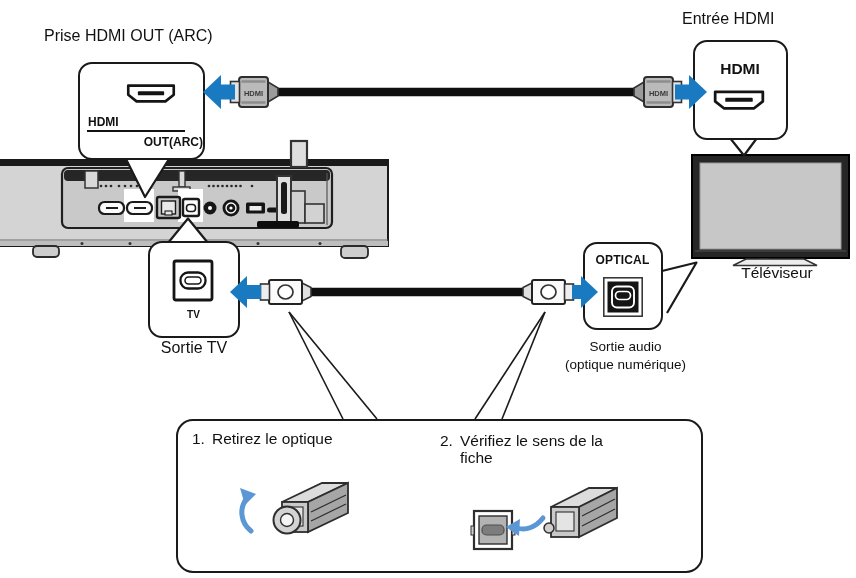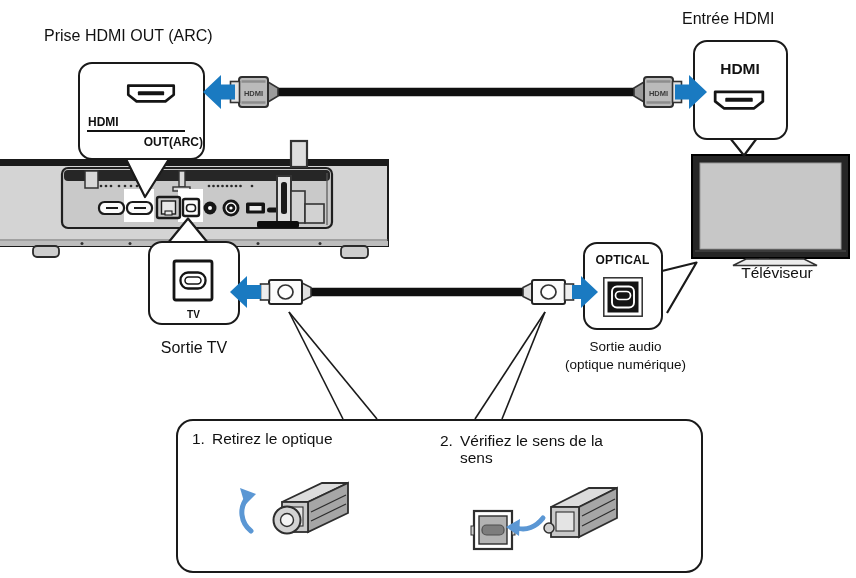--- a/index.html
+++ b/index.html
@@ -129,21 +129,21 @@
   </div>
 
   <div class="callout" style="left:693px;top:40px;width:95px;height:100px;">
     <div class="abs b" style="left:0;top:18px;width:90px;text-align:center;font-size:15.5px;">HDMI</div>
     <svg class="abs" style="left:17px;top:47px;" width="54" height="22" viewBox="0 0 58 24">
       <path d="M3,3 H55 V13.5 L45.5,21 H12.5 L3,13.5 Z" fill="#fff" stroke="#141414" stroke-width="3" stroke-linejoin="round"></path>
       <rect x="14" y="9.5" width="30" height="4.5" rx="1" fill="#141414"></rect>
     </svg>
   </div>
 
-  <div class="callout" style="left:148px;top:241px;width:92px;height:84px;">
+  <div class="callout" style="left:148px;top:241px;width:92px;height:97px;">
     <svg class="abs" style="left:22px;top:16px;" width="42" height="43" viewBox="0 0 42 43">
       <rect x="2" y="2" width="38" height="39" rx="2" fill="#fff" stroke="#141414" stroke-width="2.8"></rect>
       <rect x="8.5" y="13.5" width="25" height="16" rx="7.5" fill="none" stroke="#141414" stroke-width="2.3"></rect>
       <rect x="13" y="18" width="16" height="7" rx="3.5" fill="none" stroke="#141414" stroke-width="1.5"></rect>
     </svg>
     <div class="abs b" style="left:0;top:66px;width:87px;text-align:center;font-size:10px;">TV</div>
   </div>
 
   <div class="callout" style="left:583px;top:242px;width:80px;height:88px;">
     <div class="abs b" style="left:0;top:9px;width:75px;text-align:center;font-size:12px;letter-spacing:.2px;">OPTICAL</div>
@@ -155,21 +155,21 @@
     </svg>
   </div>
 
   <div id="box-instructions" class="callout" style="left:176px;top:419px;width:527px;height:154px;">
     <div class="step" style="left:14px;top:9px;">
       <span class="no">1.</span>
       <span>Retirez le optique</span>
     </div>
     <div class="step" style="left:262px;top:11px;">
       <span class="no">2.</span>
-      <span><span>Vérifiez le sens de la</span><br><span>sens</span></span>
+      <span><span>Vérifiez le sens de la</span><br><span>fiche</span></span>
     </div>
 
     <svg class="abs" style="left:59px;top:50px;" width="125" height="82" viewBox="0 0 125 82">
       <polygon points="45,31 71,31 111,12 85,12" fill="#dcdcdc" stroke="#2e2e2e" stroke-width="1.8"></polygon>
       <polygon points="71,31 111,12 111,42 71,61" fill="#a6a6a6" stroke="#2e2e2e" stroke-width="1.8"></polygon>
       <line x1="74" y1="41" x2="109" y2="24" stroke="#2e2e2e" stroke-width="1.2"></line>
       <line x1="74" y1="50" x2="109" y2="33" stroke="#2e2e2e" stroke-width="1.2"></line>
       <rect x="45" y="31" width="26" height="30" fill="#c9c9c9" stroke="#2e2e2e" stroke-width="1.8"></rect>
       <rect x="50" y="36" width="16" height="19" fill="#e4e4e4" stroke="#2e2e2e" stroke-width="1.1"></rect>
       <circle cx="50" cy="49" r="13.5" fill="#d3d3d3" stroke="#2e2e2e" stroke-width="2"></circle>

